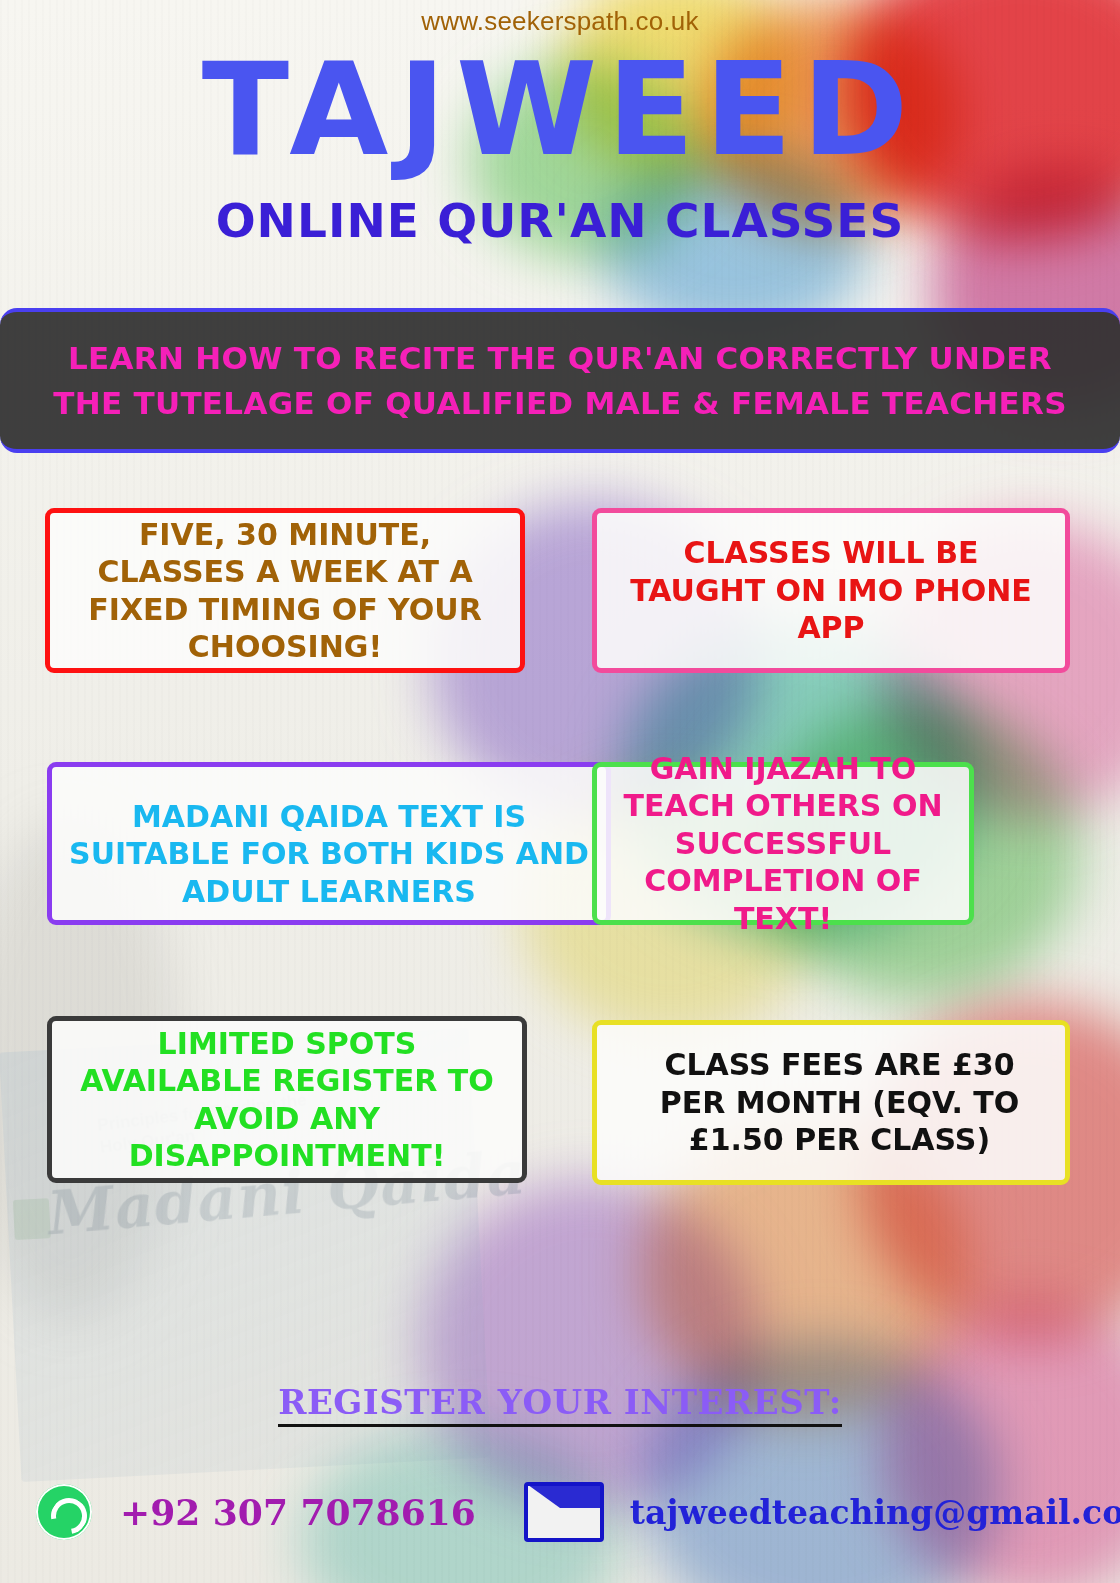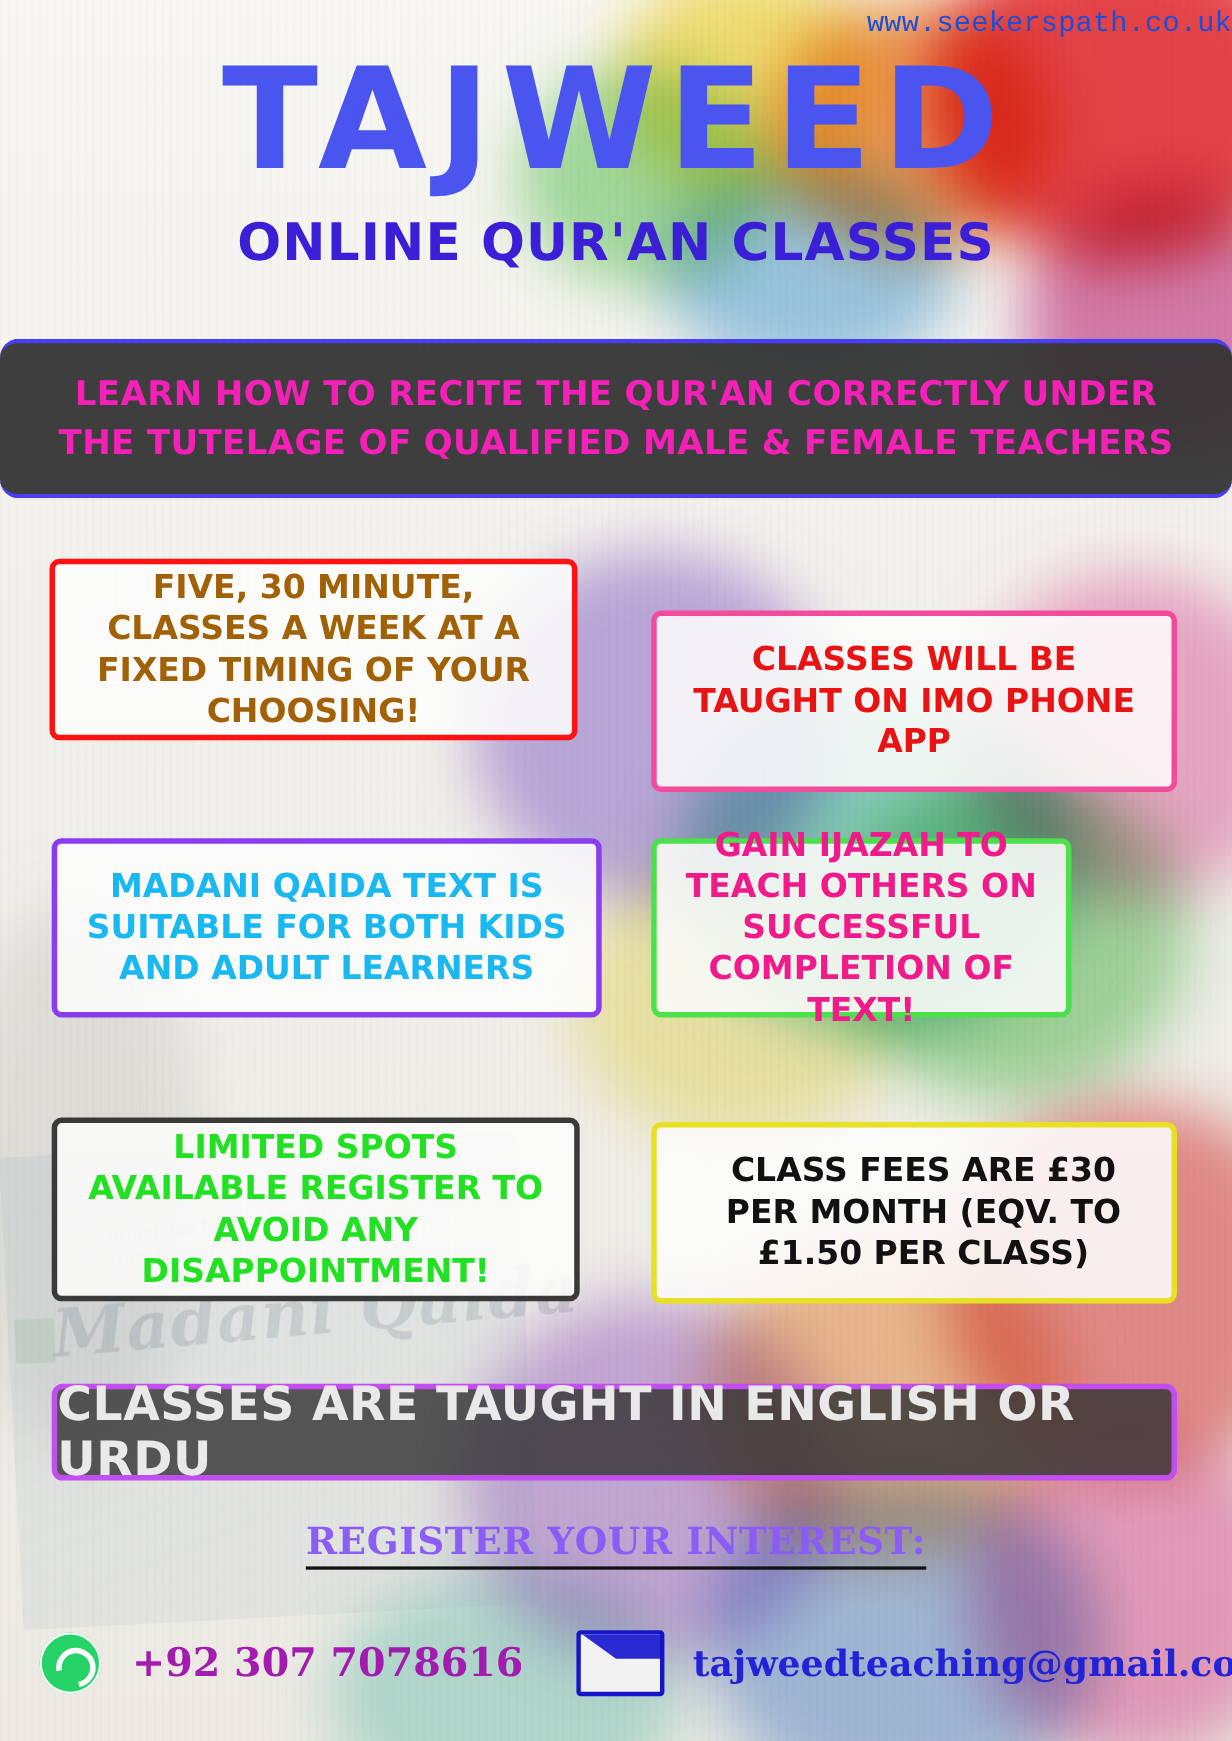--- a/index.html
+++ b/index.html
@@ -88,24 +88,24 @@
     background: rgba(90,150,110,0.5);
     border-radius: 3px;
   }
 
   
   .site-url {
     position: absolute;
     top: 6px;
     left: 0;
     width: 100%;
-    text-align: right;
+    text-align: center;
     font-size: 26px;
-    color: #1d4ed8;
-    font-family: Liberation Mono, monospace;
+    color: #a16207;
+    font-family: Liberation Sans, sans-serif;
     letter-spacing: 0.2px;
   }
   .main-title {
     position: absolute;
     top: 46px;
     left: 0;
     width: 100%;
     text-align: center;
     font-size: 128px;
     line-height: 1;
@@ -172,21 +172,21 @@
     line-height: 1.25;
     font-family: "DejaVu Sans", sans-serif;
   }
 
   #f1 { left: 45px;  top: 508px;  width: 480px; height: 165px; border: 5px solid #fe1111; }
   #f1 span { color: #8a1ed6; }
 
   #f2 { left: 592px; top: 508px;  width: 478px; height: 165px; border: 5px solid #f24b9c; }
   #f2 span { color: #e81414; }
 
-  #f3 { left: 47px;  top: 762px;  width: 500px; height: 163px; border: 5px solid #8a3cf0; }
+  #f3 { left: 47px;  top: 762px;  width: 564px; height: 163px; border: 5px solid #8a3cf0; align-items: flex-end; }
   #f3 span { color: #19b8f0; }
 
   #f4 { left: 592px; top: 762px;  width: 382px; height: 163px; border: 5px solid #4ce04c; }
   #f4 span { color: #f01a8a; }
 
   #f5 { left: 47px;  top: 1016px; width: 480px; height: 167px; border: 5px solid #3a3a3a; }
   #f5 span { color: #22e022; }
 
   #f6 { left: 592px; top: 1020px; width: 478px; height: 165px; border: 5px solid #e8e024; }
   #f6 span { color: #111111; }
@@ -340,39 +340,36 @@
   <div class="main-title">TAJWEED</div>
   <div class="sub-title">ONLINE QUR'AN CLASSES</div>
 
   <div class="banner">
     <div class="banner-text">LEARN HOW TO RECITE THE QUR'AN CORRECTLY UNDER THE TUTELAGE OF QUALIFIED MALE &amp; FEMALE TEACHERS</div>
   </div>
 
   <div class="feature" id="f1" style="border-color: rgb(254, 17, 17);">
     <span style="color: #a16207;">FIVE, 30 MINUTE, CLASSES A WEEK AT A FIXED TIMING OF YOUR CHOOSING!</span>
   </div>
-  <div class="feature" id="f2" style="border-color: rgb(242, 75, 156); margin-top: 47px;">
+  <div class="feature" id="f2" style="border-color: rgb(242, 75, 156);">
     <span style="color: rgb(232, 20, 20);">CLASSES WILL BE TAUGHT ON IMO PHONE APP</span>
   </div>
   <div class="feature" id="f3" style="border-color: rgb(138, 60, 240);">
     <span style="color: rgb(25, 184, 240);">MADANI QAIDA TEXT IS SUITABLE FOR BOTH KIDS AND ADULT LEARNERS</span>
   </div>
   <div class="feature" id="f4" style="border-color: rgb(76, 224, 76);">
     <span style="color: rgb(240, 26, 138);">GAIN IJAZAH TO TEACH OTHERS ON SUCCESSFUL COMPLETION OF TEXT!</span>
   </div>
   <div class="feature" id="f5" style="border-color: rgb(58, 58, 58);">
     <span style="color: rgb(34, 224, 34);">LIMITED SPOTS AVAILABLE REGISTER TO AVOID ANY DISAPPOINTMENT!</span>
   </div>
   <div class="feature" id="f6" style="border-color: rgb(232, 224, 36); padding-left: 31px;">
     <span style="color: rgb(17, 17, 17);">CLASS FEES ARE £30 PER MONTH (EQV. TO £1.50 PER CLASS)</span>
   </div>
 
-  <div class="lang-bar">
-    <span>CLASSES ARE TAUGHT IN ENGLISH OR URDU</span>
-  </div>
 
   <div class="register">
     <span>REGISTER YOUR INTEREST:</span>
   </div>
 
   <div class="contact">
     <div class="wa-icon"></div>
     <div class="phone">+92 307 7078616</div>
     <div class="mail-icon"></div>
     <div class="email">tajweedteaching@gmail.com</div>

